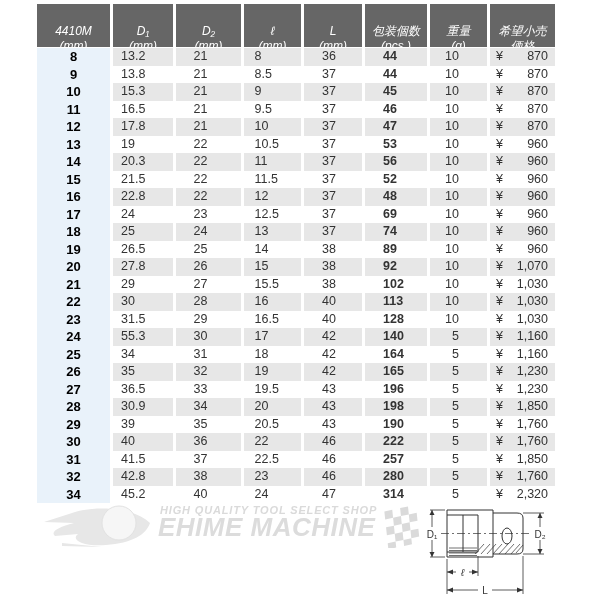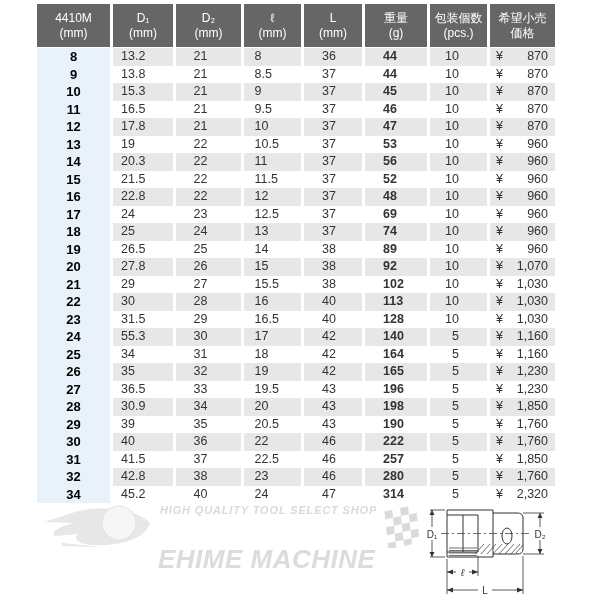--- a/index.html
+++ b/index.html
@@ -16,22 +16,23 @@
     display:grid;
     grid-template-columns:73px 60px 65px 57px 58px 62px 57px 65px;
     grid-template-rows:44px;
     grid-auto-rows:17.5px;
     column-gap:3px;
   }
   .th{
     box-sizing:border-box;height:44px;
     background:#666666;color:#ffffff;
     font-size:12px;line-height:15px;text-align:center;
-    padding-top:7px;border-bottom:1px solid #ffffff;
+    padding-top:20px;border-bottom:1px solid #ffffff;
     white-space:nowrap;
+    font-style:italic;
   }
   .td{
     box-sizing:border-box;height:17.5px;line-height:17.5px;
     font-size:12.5px;color:#333333;white-space:nowrap;overflow:hidden;
   }
   .c0{
     background:#e9f2fa;color:#000;font-weight:bold;
     font-size:13px;text-align:center;
   }
   .g{background:#e7e7e7;}               
@@ -49,21 +50,21 @@
   .swoosh{position:absolute;left:42px;top:503px;}
   .tagline{
     position:absolute;left:160px;top:504px;
     font-size:11px;letter-spacing:0.85px;color:#dadada;font-weight:bold;
     white-space:nowrap;
     font-style:italic;
   }
   .brand{
     position:absolute;left:158px;top:513px;
     font-size:26px;line-height:29px;font-weight:bold;font-style:italic;
-    letter-spacing:0.5px;color:#dcdcdc;white-space:nowrap;margin-top:32px;
+    letter-spacing:0.5px;color:#dcdcdc;white-space:nowrap;
   }
   .flag{position:absolute;left:382px;top:504px;}
   .diagram{position:absolute;left:413px;top:502px;}
   .diagram text{
     font-family:"Liberation Sans","DejaVu Sans",sans-serif;
     font-size:10px;fill:#333;
   }
 </style>
 </head>
 <body>
@@ -85,26 +86,26 @@
       </div>
       <div class="th">
         <div>ℓ</div>
         <div>(mm)</div>
       </div>
       <div class="th">
         <div>L</div>
         <div>(mm)</div>
       </div>
       <div class="th">
+        <div>包装個数</div>
+        <div>(pcs.)</div>
+      </div>
+      <div class="th">
         <div>重量</div>
         <div>(g)</div>
-      </div>
-      <div class="th">
-        <div>包装個数</div>
-        <div>(pcs.)</div>
       </div>
       <div class="th">
         <div>希望小売</div>
         <div>価格</div>
       </div>
       <div class="td c0">8</div>
       <div class="td c1 g"><span class="num">13.2</span></div>
       <div class="td c2 g"><span class="num">21</span></div>
       <div class="td c3 g"><span class="num">8</span></div>
       <div class="td c4 g"><span class="num">36</span></div>

